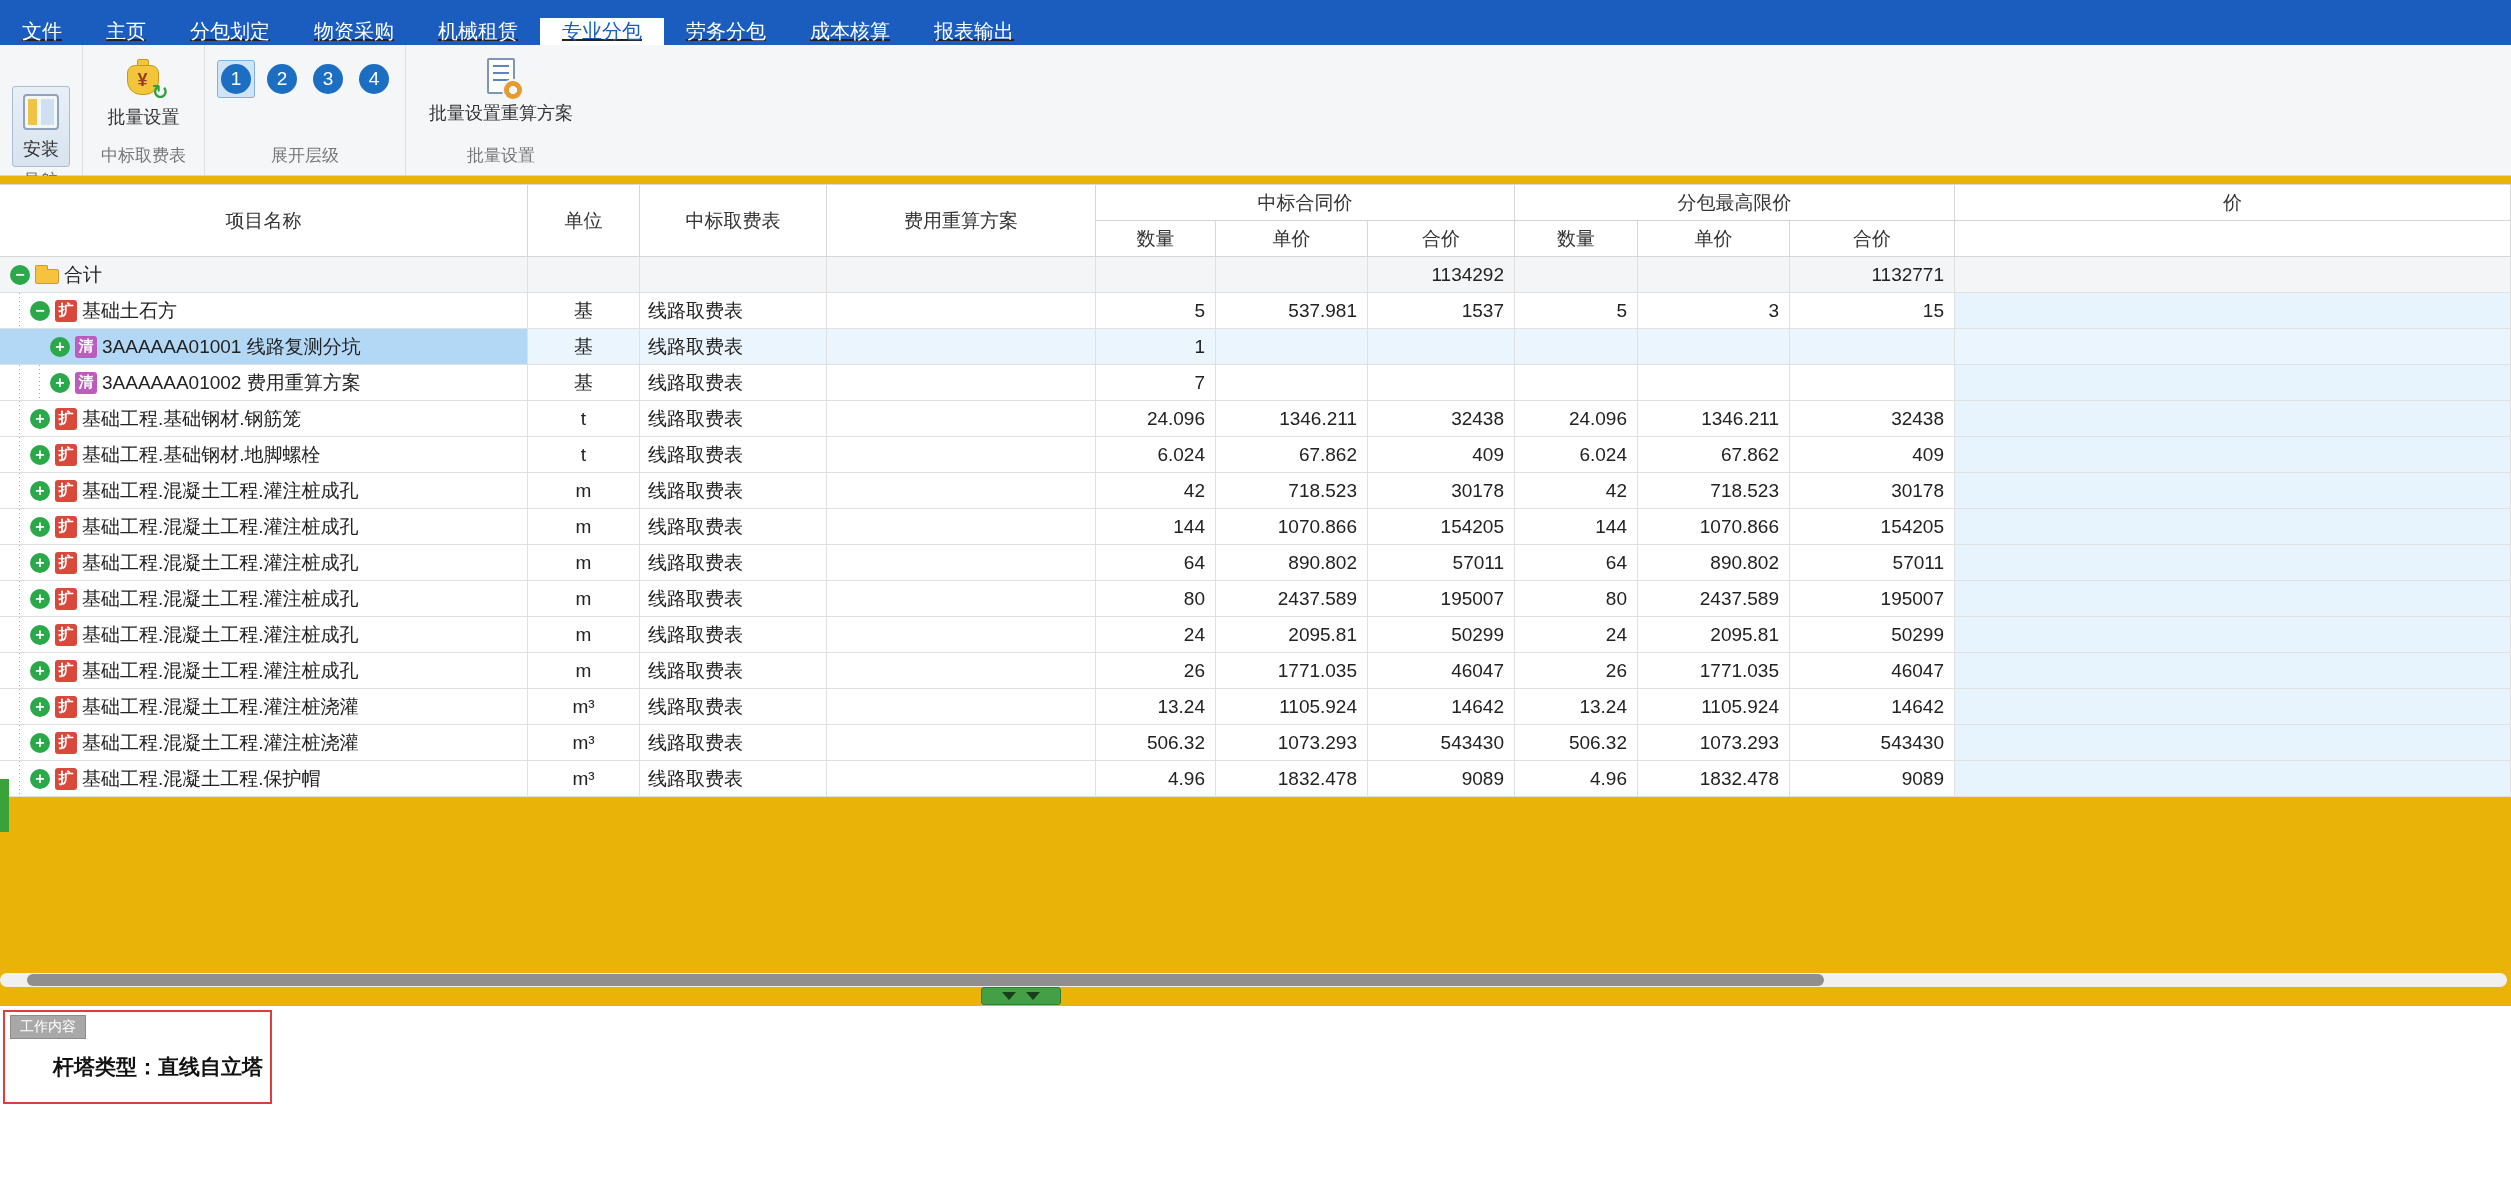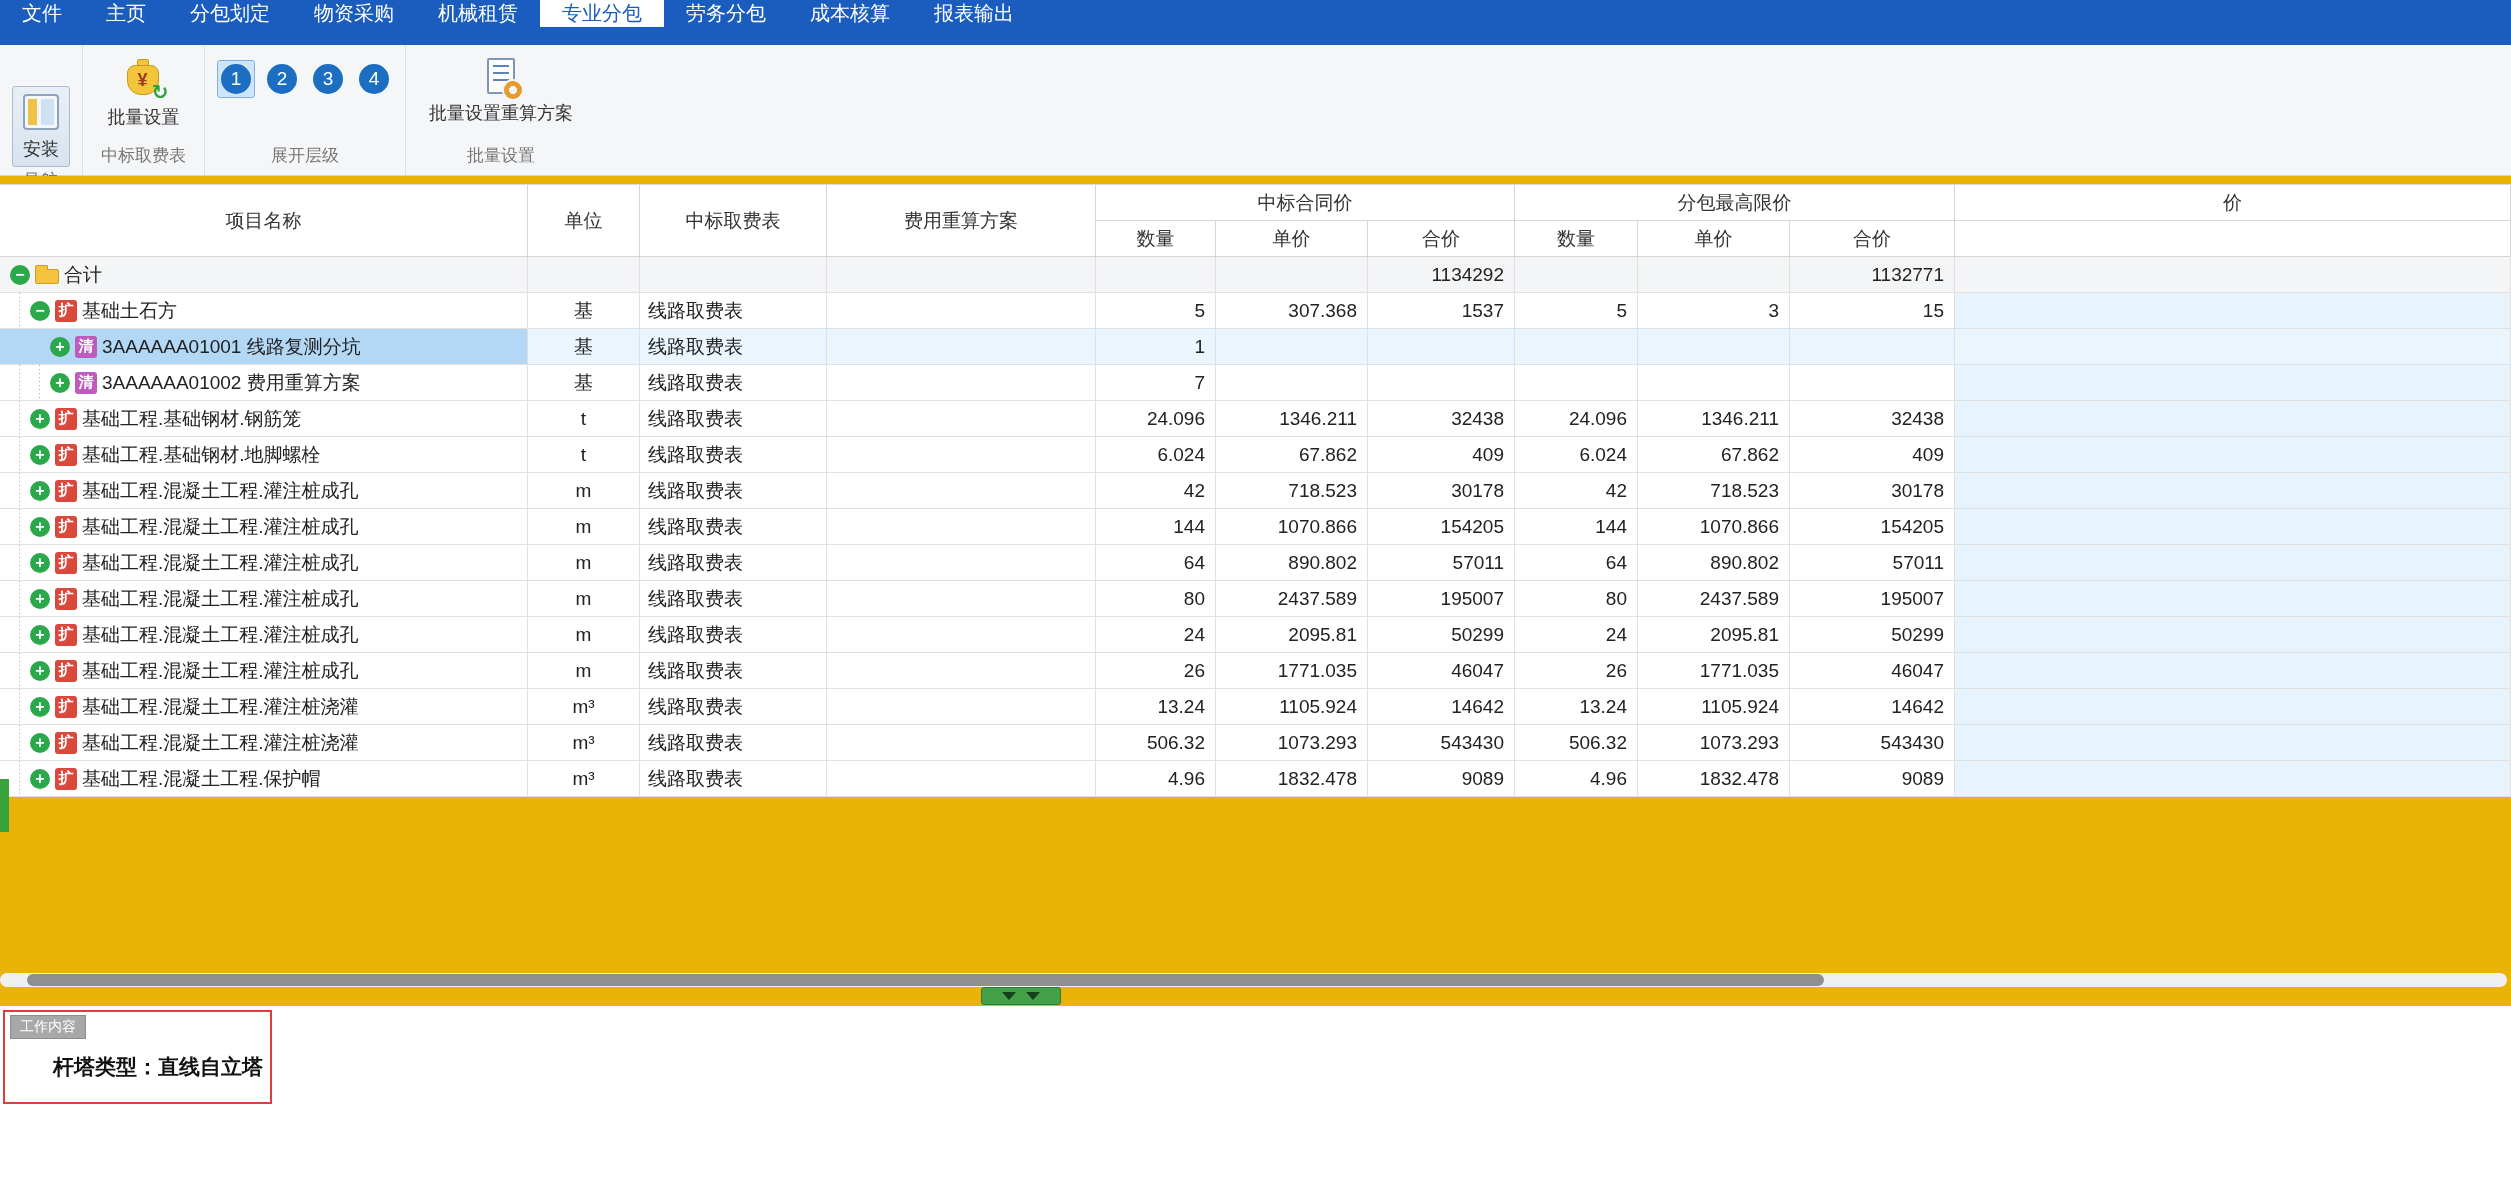--- a/index.html
+++ b/index.html
@@ -1,20 +1,20 @@
 <!DOCTYPE html>
 <html><head>
 <meta charset="utf-8">
 <style>
   * { margin:0; padding:0; box-sizing:border-box; }
   html,body { width:2511px; height:1186px; overflow:hidden; }
   body { font-family:"Liberation Sans","DejaVu Sans",sans-serif; background:#fff; color:#222; }
 
   
-  .menubar { height:45px; background:#1a5dbe; display:flex; align-items:flex-start; }
+  .menubar { height:45px; background:#1a5dbe; display:flex; align-items:flex-end;text-decoration:underline; }
   .menu-item { padding:0 22px; display:flex; align-items:center; color:#fff; font-size:20px; cursor:default; }
   .menu-item.active { background:#ffffff; color:#1a5dbe; }
 
   
   .ribbon { height:131px; background:#f5f6f8; border-bottom:1px solid #d2d6db; display:flex; }
   .ribbon-group { display:flex; flex-direction:column; align-items:center; padding:5px 12px 0; }
   .ribbon-group + .ribbon-group { border-left:1px solid #dcdfe3; }
   .ribbon-buttons { flex:1; display:flex; align-items:flex-start; gap:10px; }
   .group-label { font-size:17px; color:#777; padding:2px 6px 8px; }
   .big-btn { display:flex; flex-direction:column; align-items:center; gap:7px; padding:7px 10px 5px; border:1px solid transparent; border-radius:3px; }
@@ -232,21 +232,21 @@
         <div class="trow">
     <div class="td name lv1" style="padding-left: 30px;">
       <span class="expander">−</span>
       <span class="type-icon kuo">扩</span>
       <span class="nm">基础土石方</span>
     </div>
     <div class="td center">基</div>
     <div class="td fee">线路取费表</div>
     <div class="td"></div>
     <div class="td num">5</div>
-    <div class="td num">307.368</div>
+    <div class="td num">537.981</div>
     <div class="td num">1537</div>
     <div class="td num">5</div>
     <div class="td num">3</div>
     <div class="td num">15</div>
     <div class="td extra"></div>
   </div>
         <div class="trow selected">
     <div class="td name lv2" style="padding-left: 50px;">
       <span class="expander">+</span>
       <span class="type-icon qing">清</span>

